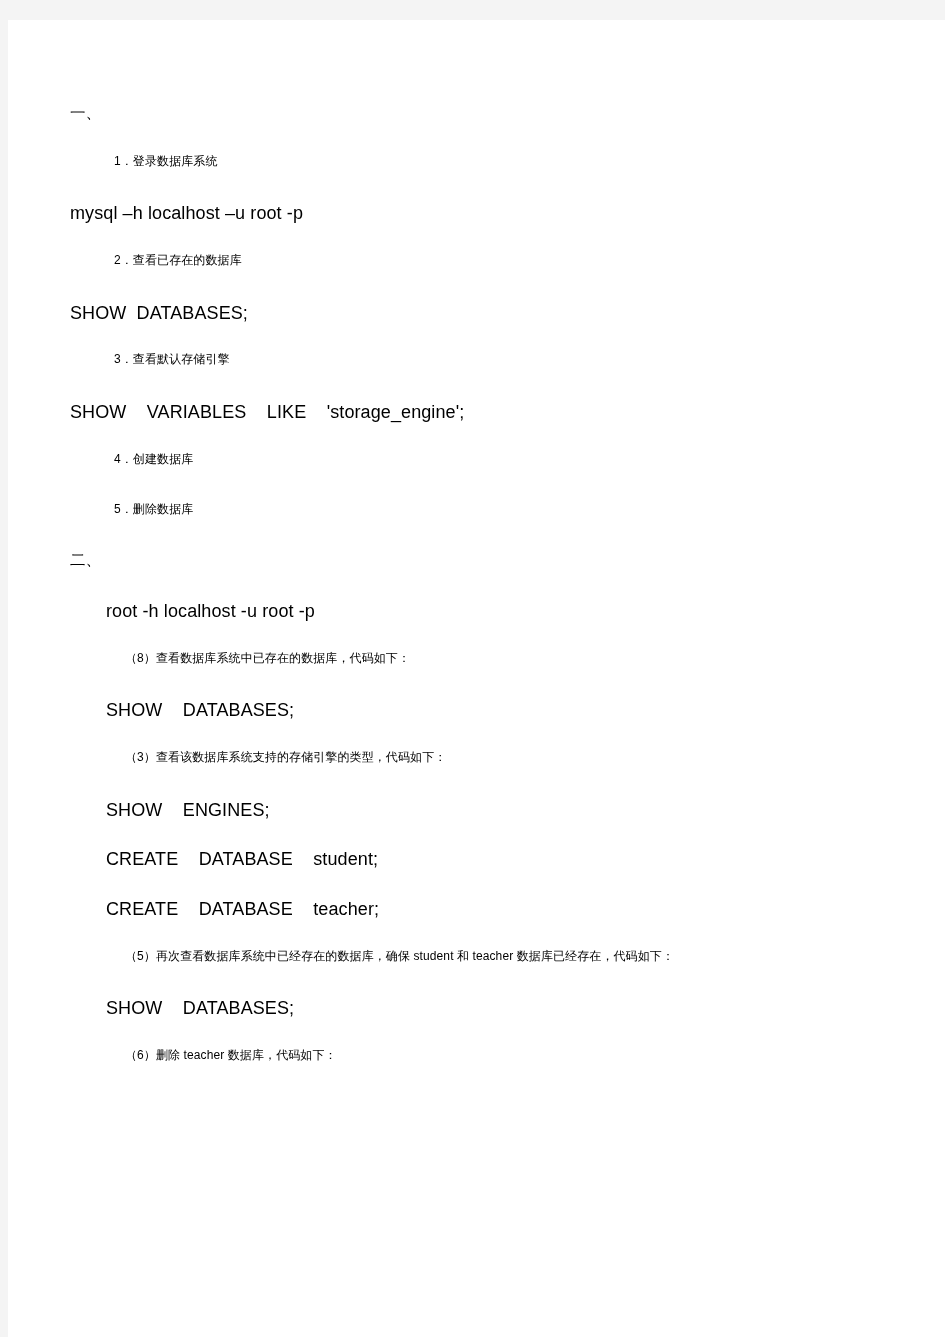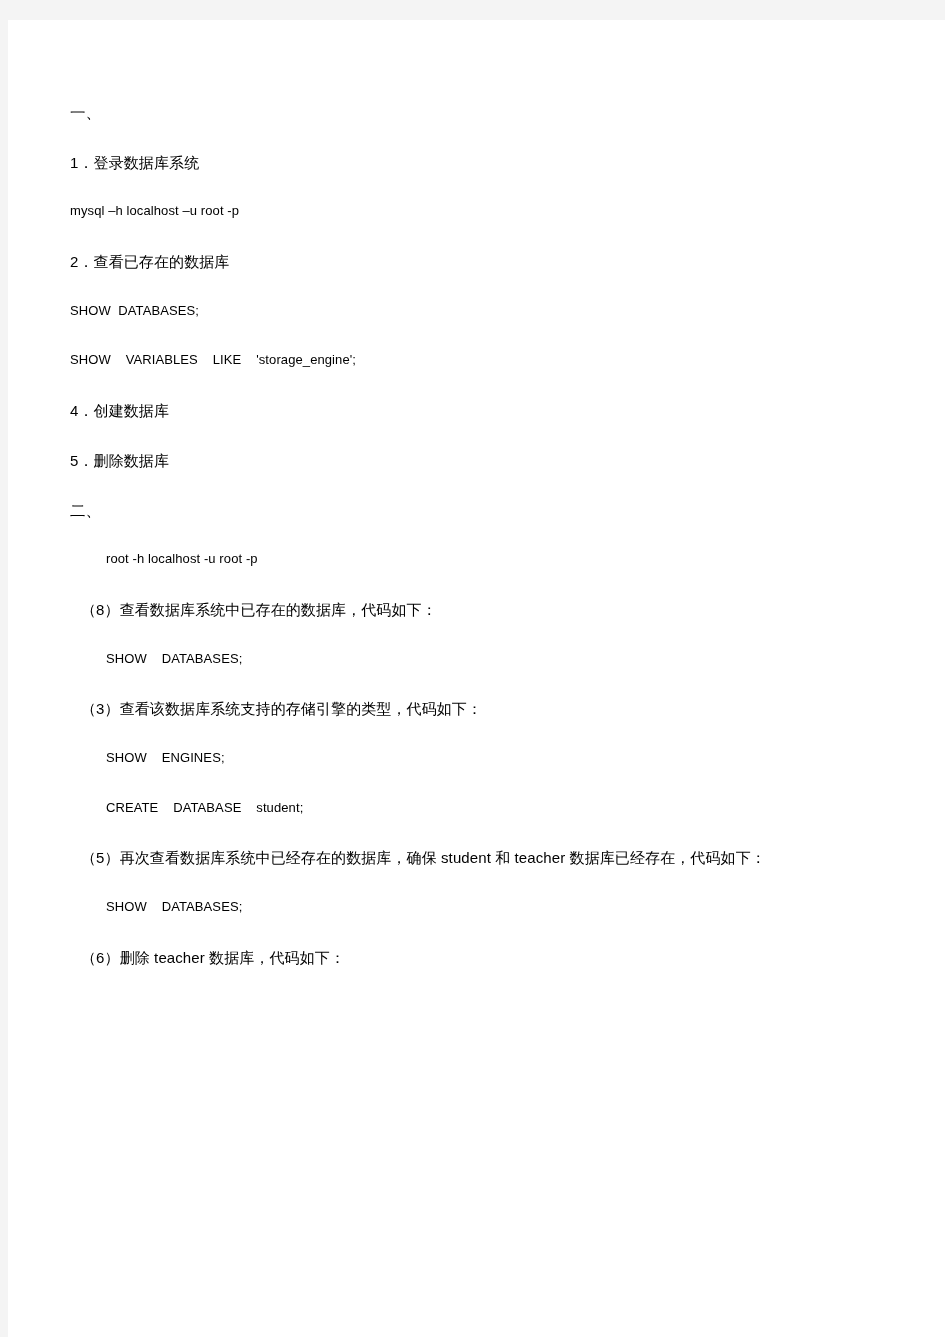--- a/index.html
+++ b/index.html
@@ -27,21 +27,21 @@
 
   .content {
     position: absolute;
     left: 54px;
     top: 85px;
     right: 40px;
   }
 
   .line {
     color: #000000;
-    font-size: 13px;
+    font-size: 18px;
     line-height: 1;
     white-space: pre;
     letter-spacing: 0.1px;
   }
 
   
   .block {
     height: 49.7px;
   }
 
@@ -53,21 +53,21 @@
   
   .lvl0 { padding-left: 8px; }
 
   
   .lvl1 { padding-left: 19px; }
 
   
   .lvl2 { padding-left: 44px; }
 
   
-  .cjk { font-size: 15px; }
+  .cjk { font-size: 12px; margin-left: 44px; }
 </style>
 </head>
 <body>
 
 <div class="page">
   <div class="content">
 
     <div class="block">
       <div class="line heading lvl0">一、</div>
     </div>
@@ -79,20 +79,23 @@
       <div class="line lvl0">mysql –h localhost –u root -p</div>
     </div>
 
     <div class="block">
       <div class="line cjk lvl0">2．查看已存在的数据库</div>
     </div>
     <div class="block">
       <div class="line lvl0">SHOW  DATABASES;</div>
     </div>
 
+    <div class="block">
+      <div class="line cjk lvl0">3．查看默认存储引擎</div>
+    </div>
     <div class="block">
       <div class="line lvl0">SHOW    VARIABLES    LIKE    'storage_engine';</div>
     </div>
 
     <div class="block">
       <div class="line cjk lvl0">4．创建数据库</div>
     </div>
 
     <div class="block">
       <div class="line cjk lvl0">5．删除数据库</div>
@@ -116,20 +119,23 @@
     <div class="block">
       <div class="line cjk lvl1">（3）查看该数据库系统支持的存储引擎的类型，代码如下：</div>
     </div>
     <div class="block">
       <div class="line lvl2">SHOW    ENGINES;</div>
     </div>
 
     <div class="block">
       <div class="line lvl2">CREATE    DATABASE    student;</div>
     </div>
+    <div class="block">
+      <div class="line lvl2">CREATE    DATABASE    teacher;</div>
+    </div>
 
     <div class="block">
       <div class="line cjk lvl1">（5）再次查看数据库系统中已经存在的数据库，确保 student 和 teacher 数据库已经存在，代码如下：</div>
     </div>
     <div class="block">
       <div class="line lvl2">SHOW    DATABASES;</div>
     </div>
 
     <div class="block">
       <div class="line cjk lvl1">（6）删除 teacher 数据库，代码如下：</div>

